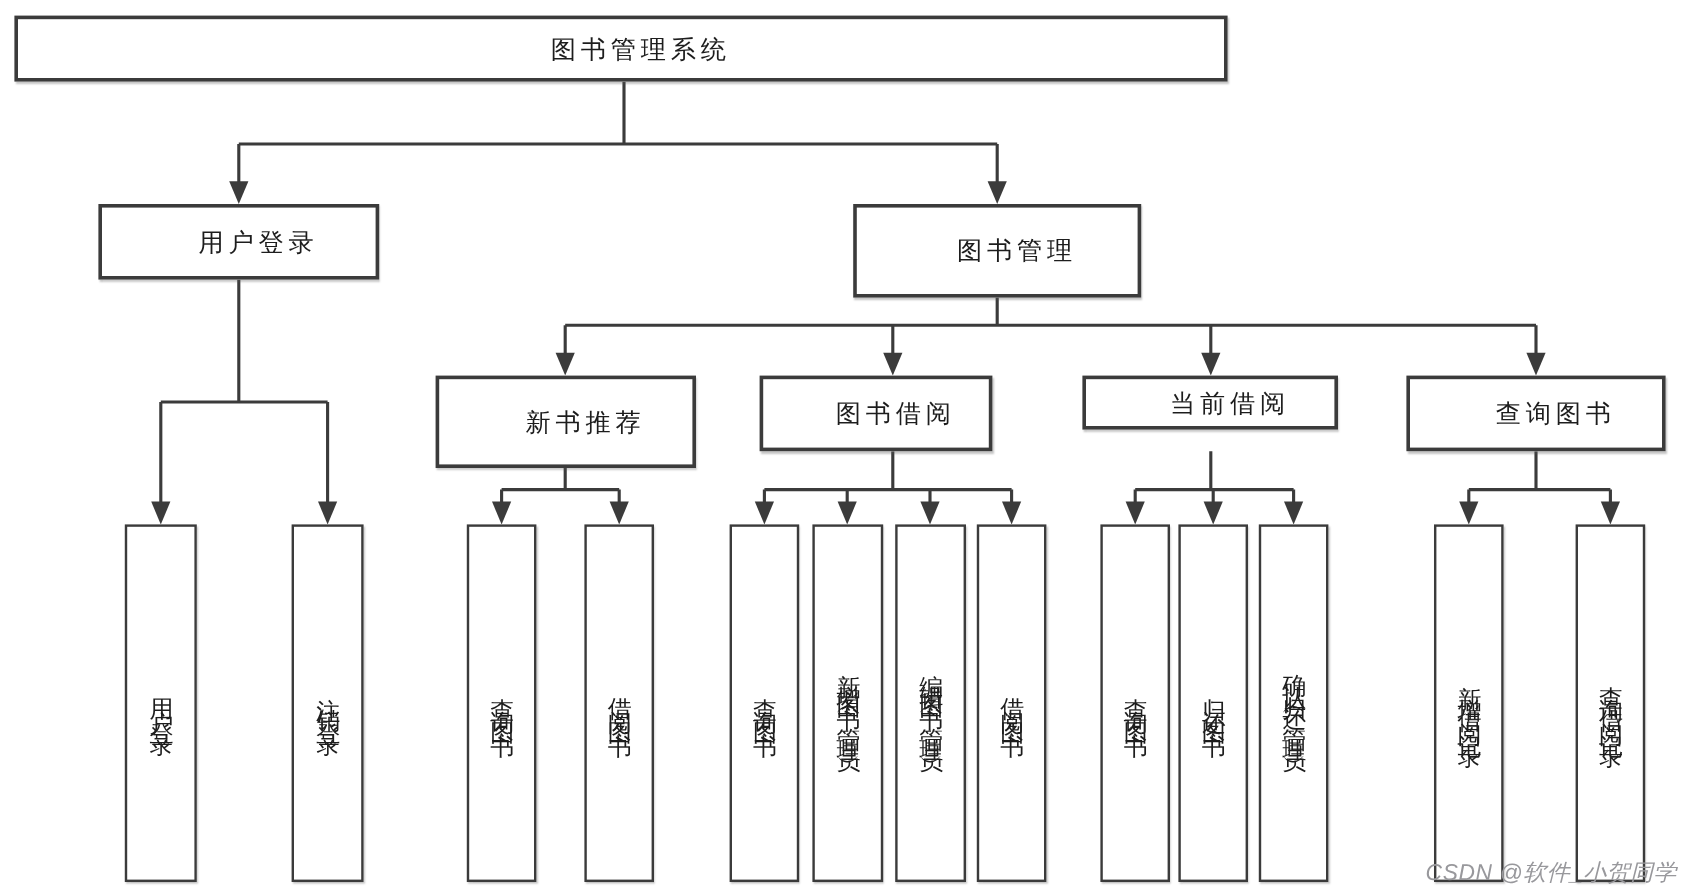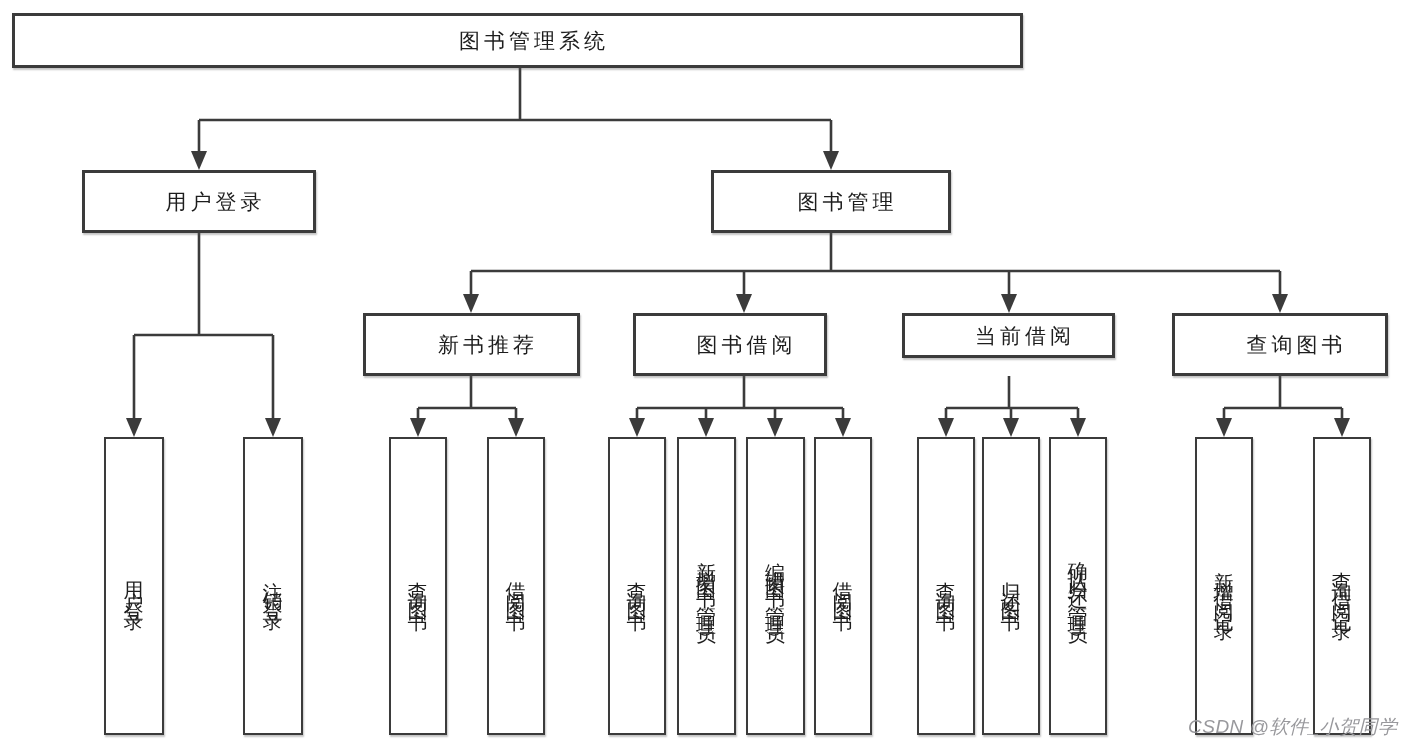--- a/index.html
+++ b/index.html
@@ -138,25 +138,25 @@
     </g>
   </svg>
 
   <div class="node" style="left:12px; top:13px; width:1011px; height:55px;">
     <span class="h-label">图书管理系统</span>
   </div>
 
   <div class="node" style="left:82px; top:170px; width:234px; height:63px;">
     <span class="h-label">用户登录</span>
   </div>
-  <div class="node" style="left:711px; top:170px; width:240px; height:63px;">
+  <div class="node" style="left:711px; top:170px; width:240px; height:78px;">
     <span class="h-label">图书管理</span>
   </div>
 
-  <div class="node" style="left:363px; top:313px; width:217px; height:63px;">
+  <div class="node" style="left:363px; top:313px; width:217px; height:77px;">
     <span class="h-label">新书推荐</span>
   </div>
   <div class="node" style="left:633px; top:313px; width:194px; height:63px;">
     <span class="h-label">图书借阅</span>
   </div>
   <div class="node" style="left:902px; top:313px; width:213px; height:45px;">
     <span class="h-label">当前借阅</span>
   </div>
   <div class="node" style="left:1172px; top:313px; width:216px; height:63px;">
     <span class="h-label">查询图书</span>

